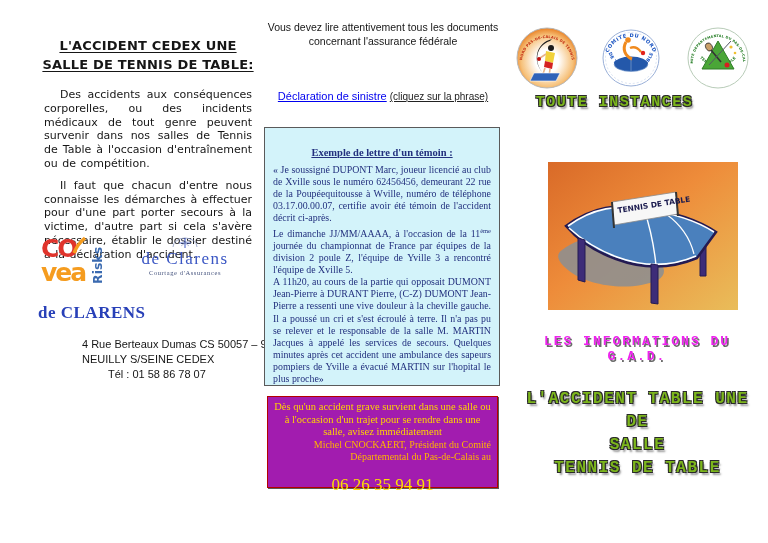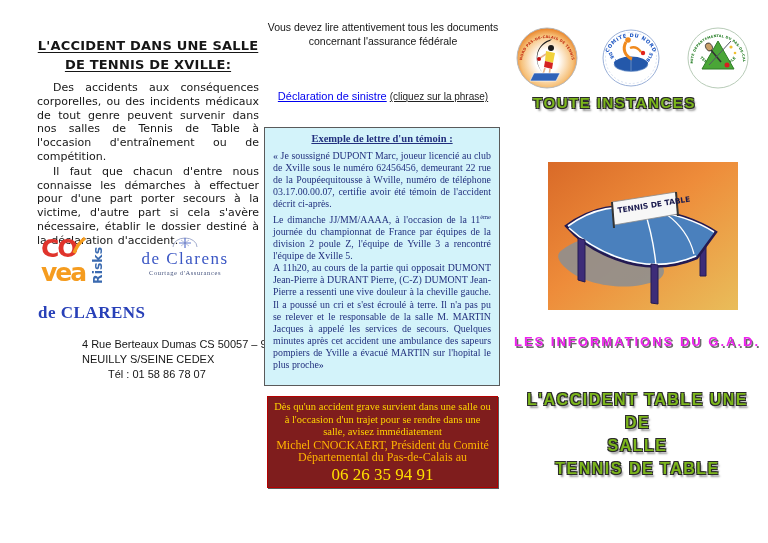--- a/index.html
+++ b/index.html
@@ -5,72 +5,72 @@
   html,body{margin:0;padding:0;background:#888;}
   .page{position:relative;width:768px;height:543px;background:#ffffff;overflow:hidden;
         font-family:"DejaVu Sans",sans-serif;color:#111;}
 
   
   .l-title{position:absolute;left:36px;top:36px;width:224px;text-align:center;
            font-size:13px;font-weight:bold;line-height:19px;letter-spacing:.2px;
            text-decoration:underline;text-underline-offset:2px;color:#161616;}
   .l-body{position:absolute;left:36px;top:80px;width:224px;font-size:11px;line-height:13.8px;
           text-align:justify;color:#161616;}
-  .l-body p{margin:1px;text-indent:16px;word-spacing:1px;}
+  .l-body p{margin:8px;text-indent:16px;word-spacing:1px;}
   .logos-row{position:absolute;left:40px;top:232px;width:210px;height:58px;}
   .covea{position:absolute;left:0;top:2px;}
   .clarens{position:absolute;left:86px;top:4px;width:118px;text-align:center;color:#3a56c4;}
   .clarens .cname{font-family:"Liberation Serif",serif;font-size:17px;letter-spacing:1.5px;}
   .clarens .csub{font-family:"Liberation Serif",serif;font-size:6.5px;letter-spacing:.6px;color:#47557f;}
   .brand{position:absolute;left:38px;top:303px;font-family:"Liberation Serif",serif;
          font-size:17px;font-weight:bold;color:#2840b8;letter-spacing:.5px;}
   .address{position:absolute;left:38px;top:337px;font-family:"Liberation Sans",sans-serif;
            font-size:11px;line-height:15px;color:#161616;margin-left:44px;}
   .address .a3{padding-left:26px;}
 
   
   .m-notice{position:absolute;left:266px;top:20px;width:234px;text-align:center;
             font-family:Liberation Sans, sans-serif;font-size:10.5px;line-height:14px;color:#161616;}
   .m-linkline{position:absolute;left:266px;top:90px;width:234px;text-align:center;
               font-family:"Liberation Sans",sans-serif;font-size:11px;}
   .m-linkline a{color:#0000ee;text-decoration:underline;cursor:pointer;}
   .m-linkline .hint{font-size:10px;color:#222;text-decoration:underline;}
   .letterbox{position:absolute;left:264px;top:127px;width:236px;height:259px;box-sizing:border-box;
-             background:#d3f3fa;border:1px solid #5a5a5a;padding:5px 8px;
+             background:#d3f3fa;border:1px solid #5a5a5a;padding:19px 8px;
              font-family:"Liberation Serif",serif;font-size:9.9px;line-height:12.1px;
              color:#22307e;text-align:justify;overflow:hidden;}
   .letterbox .ltitle{text-align:center;font-weight:bold;font-size:10.5px;
                      text-decoration:underline;margin-bottom:5px;}
   .letterbox p{margin:0;}
   .letterbox sup{font-size:6.5px;}
   .alertbox{position:absolute;left:267px;top:396px;width:231px;height:92px;box-sizing:border-box;
-            background:#7f1d1d;border:1px solid #b40000;box-shadow:1px 1px 0 #5a5a5a;
+            background:#a21caf;border:1px solid #b40000;box-shadow:1px 1px 0 #5a5a5a;
             padding:4px 6px;text-align:center;font-family:"Liberation Serif",serif;}
   .alertbox .a1{color:#ffd400;font-size:10.5px;line-height:12.6px;}
-  .alertbox .a2{color:#ffb400;font-size:12px;line-height:12.6px;}
-  .alertbox .aphone{color:#ffdf00;font-size:17px;line-height:20px;margin-top:1px;}
+  .alertbox .a2{color:#ffb400;font-size:10px;line-height:12.6px;text-align:right;}
+  .alertbox .aphone{color:#ffdf00;font-size:17px;line-height:20px;margin-top:11px;}
 
   
   .logo{position:absolute;}
-  .wordart{position:absolute;font-weight:bold;font-family:Liberation Sans, sans-serif;text-align:center;}
+  .wordart{position:absolute;font-weight:bold;font-family:Liberation Mono, monospace;text-align:center;}
   .green{color:#7cb61c;
     text-shadow:-1px -1px 0 #2a2a2a,1px -1px 0 #2a2a2a,-1px 1px 0 #2a2a2a,1px 1px 0 #2a2a2a,2px 3px 2px rgba(60,60,60,.55);}
   .h1a{left:512px;top:94px;width:205px;font-size:15px;letter-spacing:1.5px;}
   .h1b{left:512px;top:119px;width:205px;font-size:15px;letter-spacing:1.5px;}
   .magenta{left:512px;top:334px;width:250px;font-size:13px;letter-spacing:2px;color:#ee22ee;
     text-shadow:1.5px 2px 0 #6a6a6a;}
   .h3{left:515px;top:388px;width:245px;font-size:16px;line-height:23px;letter-spacing:1.5px;}
   .table-art{position:absolute;left:548px;top:162px;}
 </style>
 </head>
 <body>
 
 <div class="page">
 
-  <div class="l-title">L'ACCIDENT DANS UNE SALLE DE TENNIS DE XVILLE:</div>
+  <div class="l-title">L'ACCIDENT CEDEX UNE SALLE DE TENNIS DE TABLE:</div>
   <div class="l-body">
     <p>Des accidents aux conséquences corporelles, ou des incidents médicaux de tout genre peuvent survenir dans nos salles de Tennis de Table à l'occasion d'entraînement ou de compétition.</p>
     <p>Il faut que chacun d'entre nous connaisse les démarches à effectuer pour d'une part porter secours à la victime, d'autre part si cela s'avère nécessaire, établir le dossier destiné à la déclaration d'accident.</p>
   </div>
 
   <div class="logos-row">
     <svg class="covea" width="80" height="54" viewBox="0 0 80 54">
       <text x="1" y="23" font-family="DejaVu Sans,sans-serif" font-size="25" font-weight="bold" fill="#e0342c" letter-spacing="-2">CO</text>
       <path d="M45,4 C40,8 36,14 34,19" stroke="#f59c1f" stroke-width="3.4" fill="none"></path>
       <text x="1" y="47" font-family="DejaVu Sans,sans-serif" font-size="25" font-weight="bold" fill="#f59c1f" letter-spacing="-2">vea</text>

